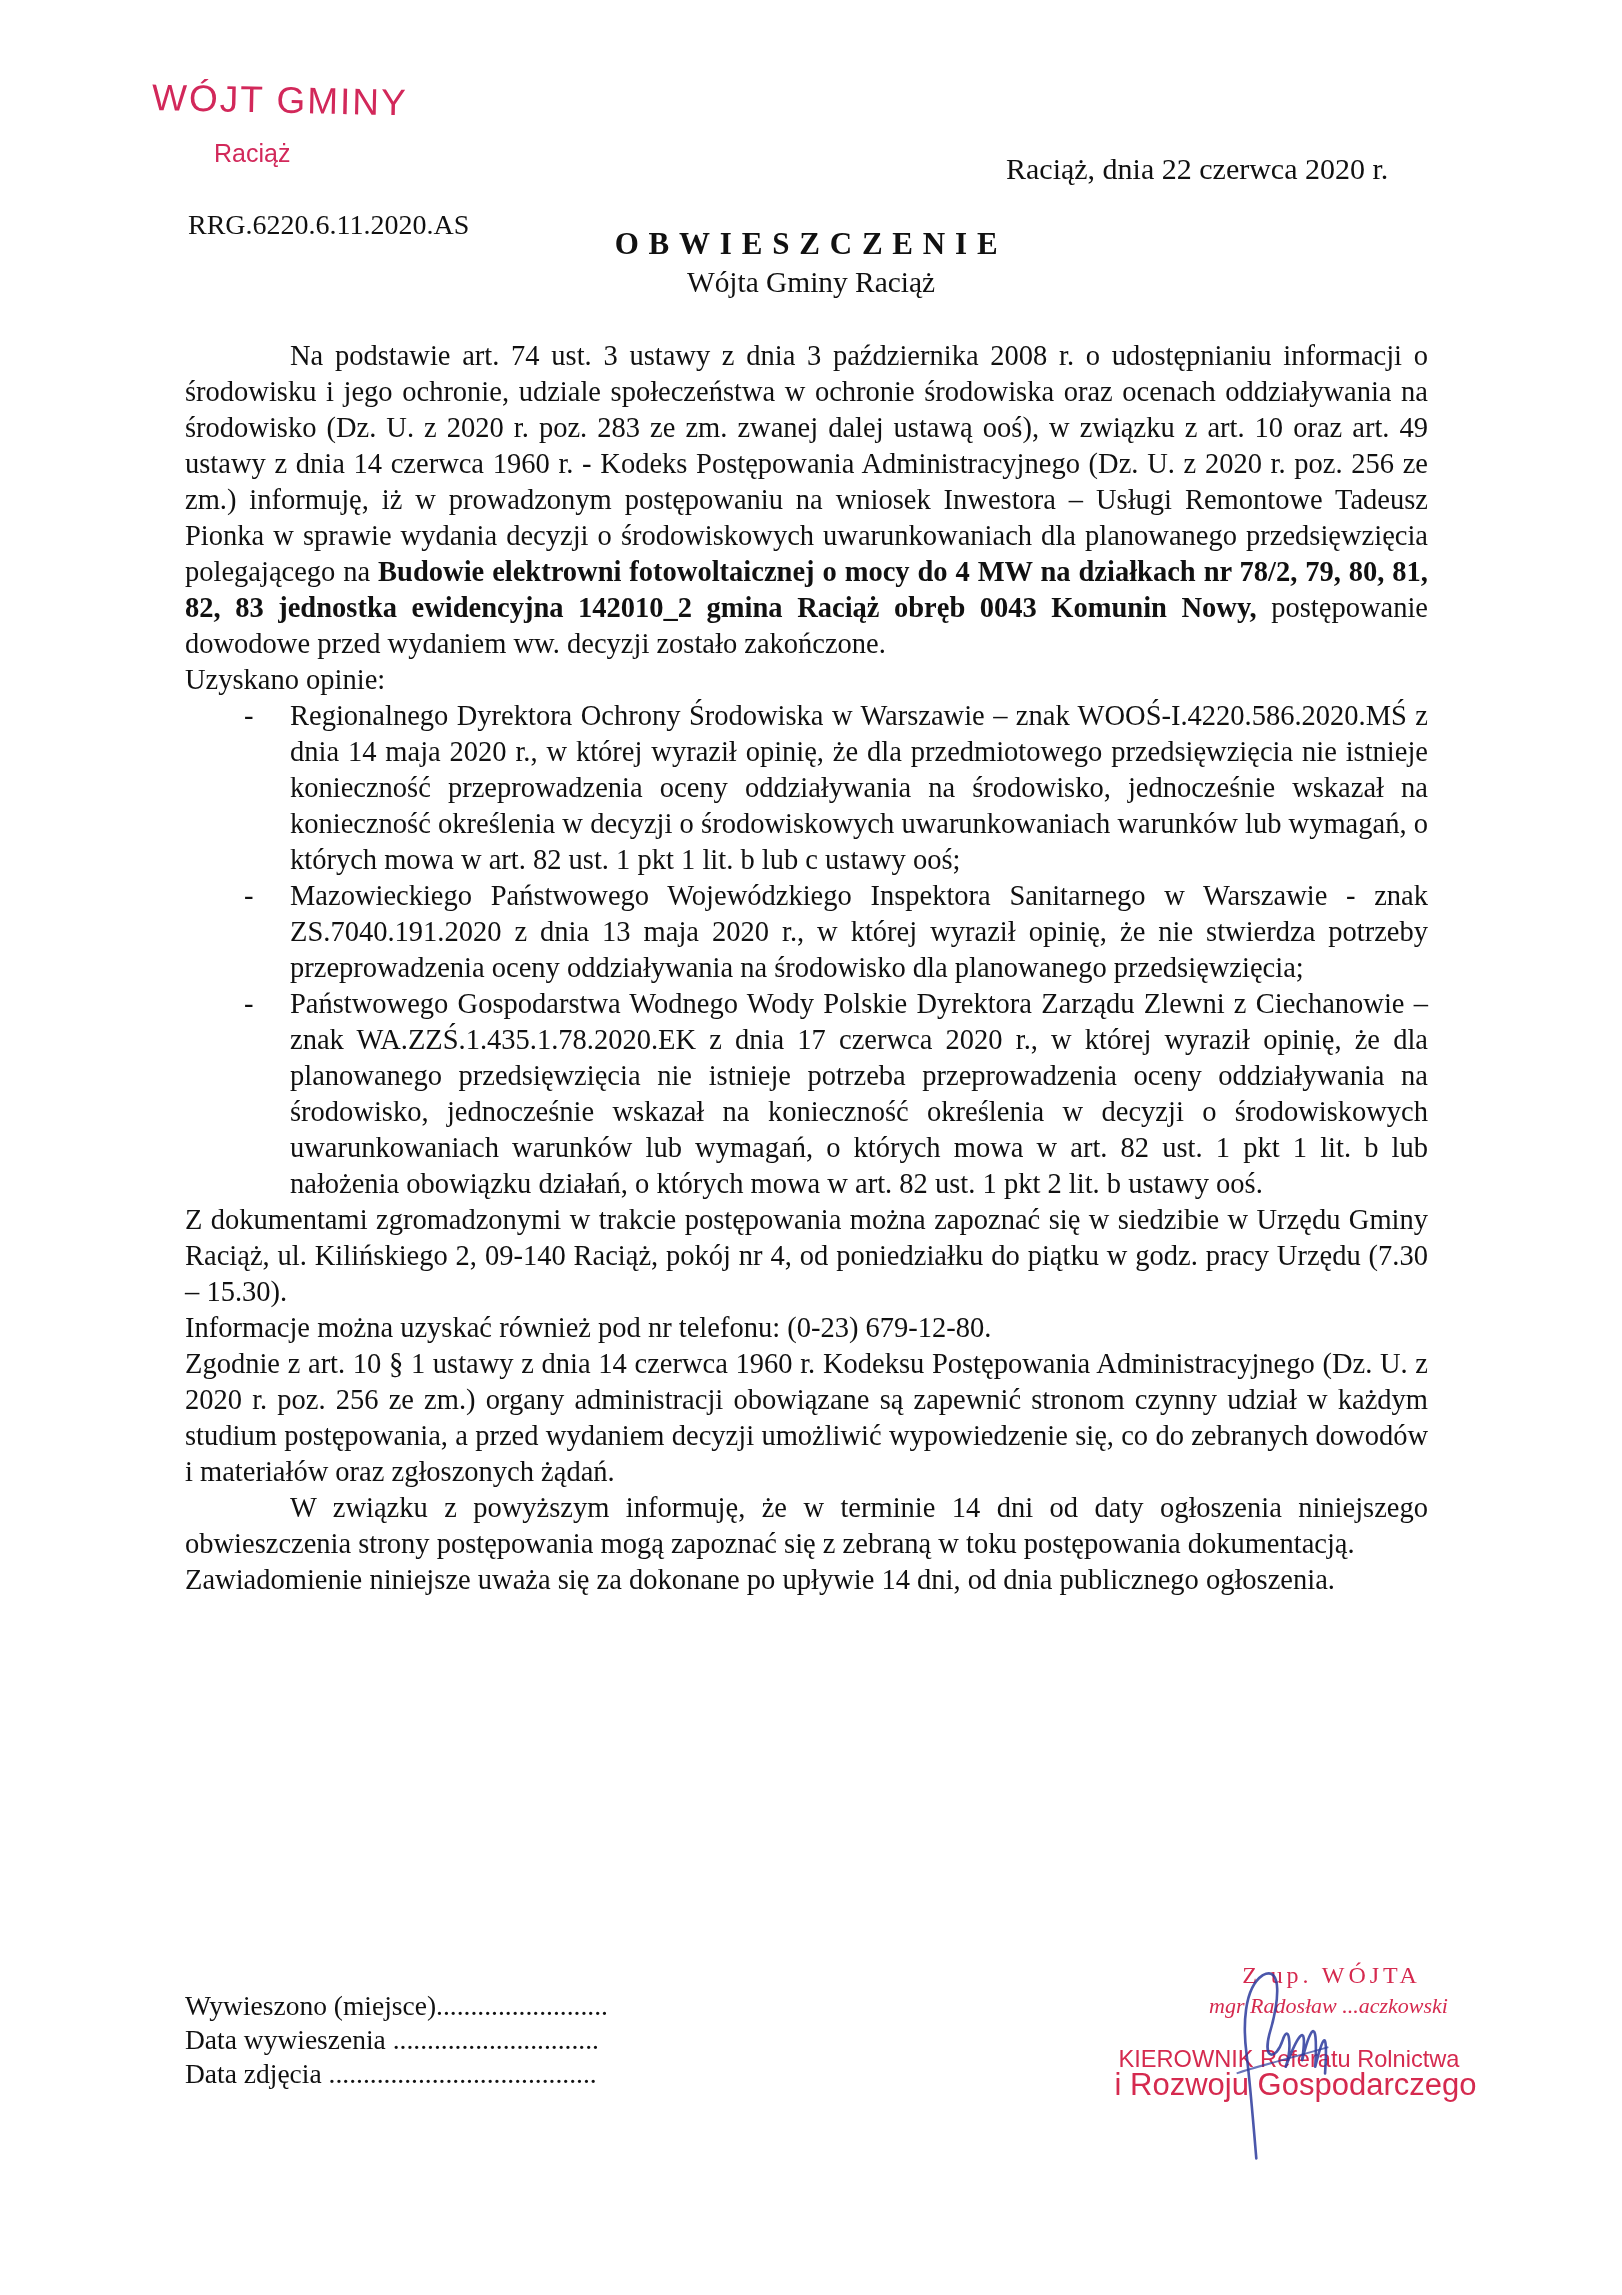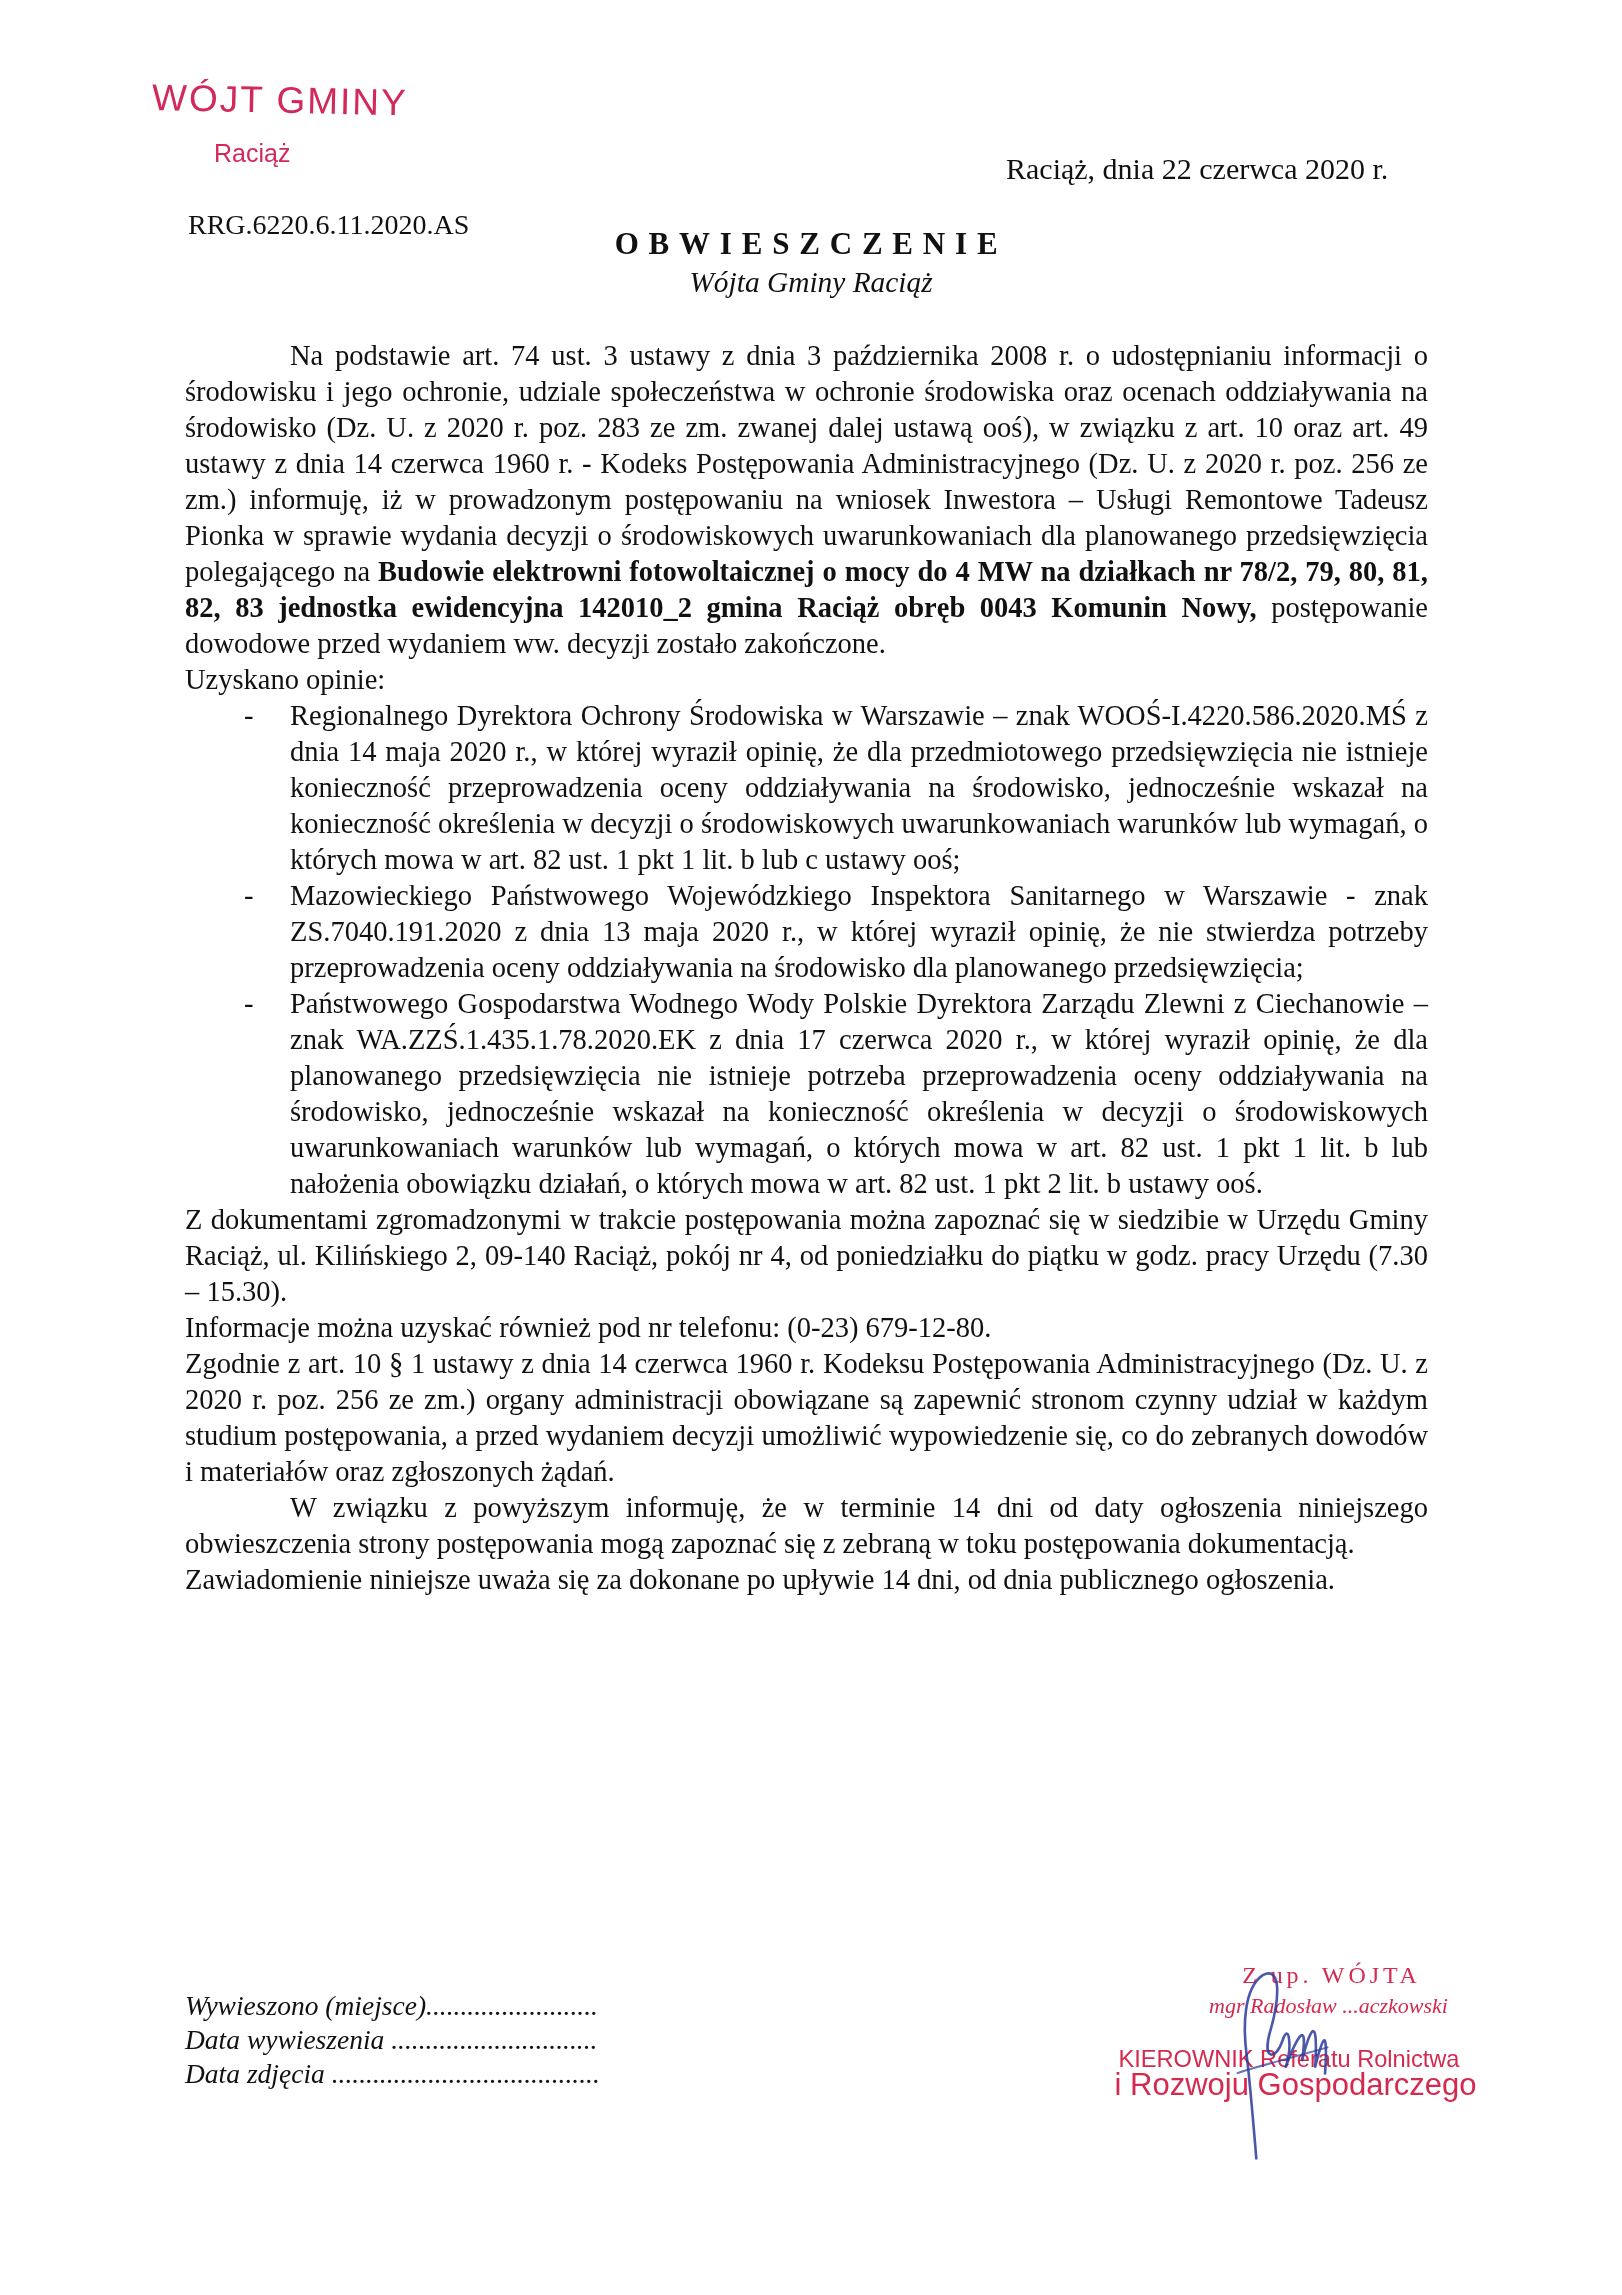--- a/index.html
+++ b/index.html
@@ -9,33 +9,33 @@
 
   
   .stamp-top { left: 152px; top: 77px; color: #d2285a; font-family: "Liberation Sans", "DejaVu Sans", sans-serif; }
   .stamp-top .l1 { font-size: 37px; letter-spacing: 2px; line-height: 42px; transform: rotate(1.2deg); transform-origin: left; }
   .stamp-top .l2 { font-size: 25px; line-height: 37px; margin-left: 62px; margin-top: 16px; }
 
   .ref { left: 188px; top: 185px; font-size: 28px; margin-top: 24px; }
   .date { left: 1006px; top: 152px; font-size: 30px; }
 
   .title { left: 0; width: 1622px; top: 226px; text-align: center; font-weight: bold; font-size: 31px; letter-spacing: 9.8px; }
-  .subtitle { left: 0; width: 1622px; top: 266px; text-align: center; font-size: 29.4px; font-style: italic; }
+  .subtitle { left: 0; width: 1622px; top: 266px; text-align: center; font-size: 29.4px; }
 
   .body-text { left: 185px; width: 1243px; top: 338px; font-size: 28.5px; line-height: 36px; }
   .body-text p { margin: 0; text-align: justify; text-align-last: left; }
   .indent { text-indent: 105px; }
   .body-text b { font-weight: bold; }
 
   ul.opinions { list-style: none; margin: 0; padding: 0; }
   ul.opinions li { position: relative; padding-left: 105px; text-align: justify; text-align-last: left; }
   ul.opinions li .dash { position: absolute; left: 59px; top: 0; }
 
   .posting { left: 185px; top: 1989px; font-size: 27.5px; line-height: 34px; }
-  .posting div { white-space: nowrap; font-style: italic; }
+  .posting div { white-space: nowrap; }
 
   .sign-stamp { left: 1086px; top: 1960px; width: 406px; text-align: center; color: #d52a4f; }
   .sign-stamp .s1 { font-family: Liberation Serif, serif; font-size: 24px; letter-spacing: 3.9px; line-height: 30px; margin-left: 85px; }
   .sign-stamp .s2 { font-family: "Liberation Serif", serif; font-style: italic; font-size: 22px; line-height: 31px; margin-left: 79px; }
   .sign-stamp .s3 { font-family: "Liberation Sans", "DejaVu Sans", sans-serif; font-size: 23.6px; line-height: 26px; margin-top: 25px; }
   .sign-stamp .s4 { font-family: "Liberation Sans", "DejaVu Sans", sans-serif; font-size: 31px; line-height: 26px; margin-left: 13px; }
   .signature { left: 1217px; top: 1962px; width: 131px; height: 203px; }
 </style>
 </head>
 <body>

